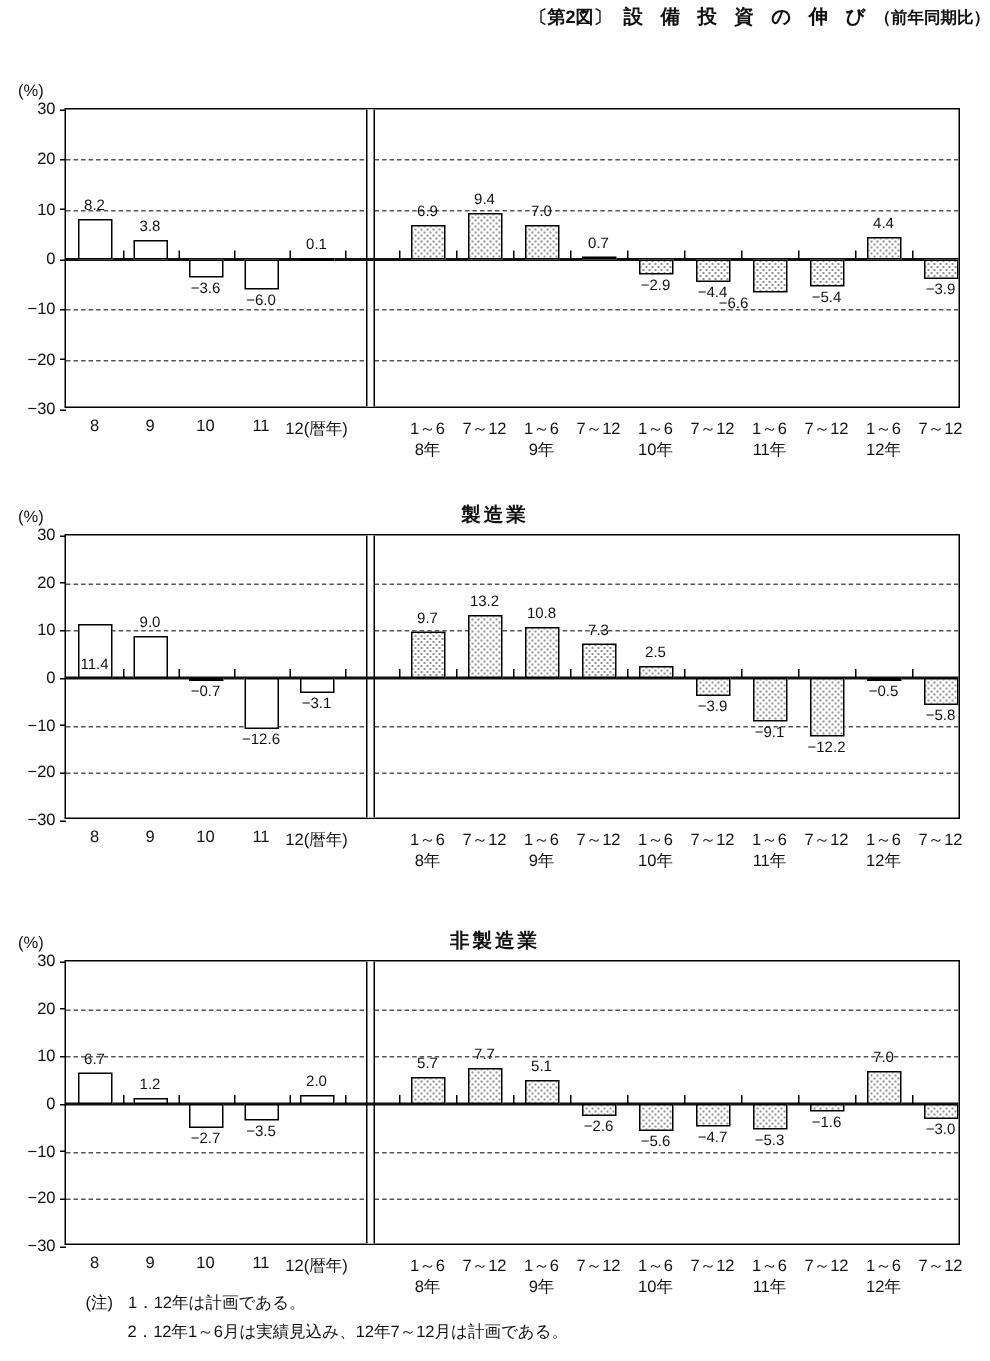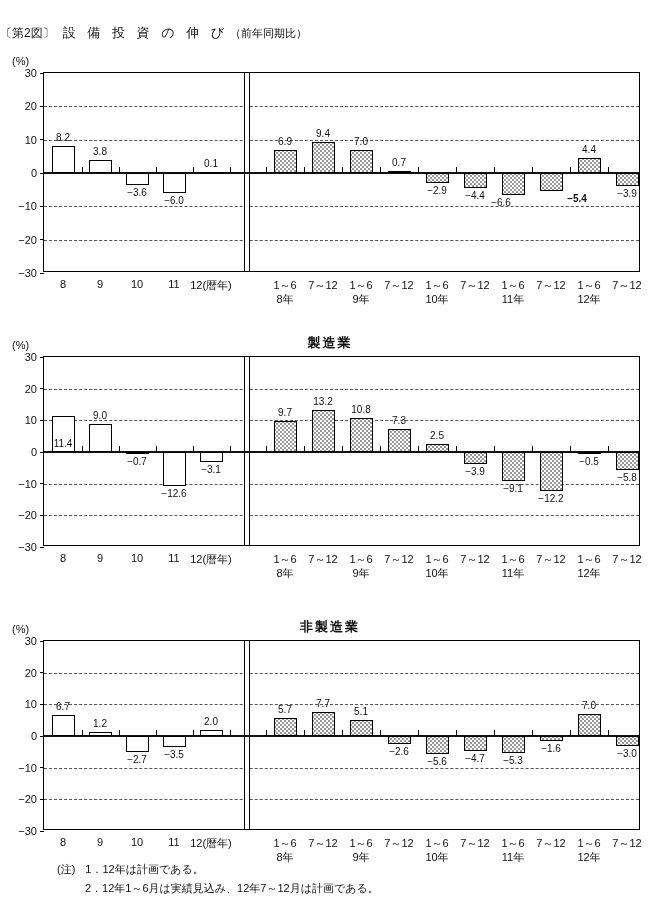--- a/index.html
+++ b/index.html
@@ -1,19 +1,19 @@
 <!DOCTYPE html>
 <html><head>
 <meta charset="utf-8">
 <style>
   html,body{margin:0;padding:0;background:#fff;}
   .page{position:relative;width:660px;height:907px;background:#fff;color:#111;
         font-family:"Liberation Sans","DejaVu Sans",sans-serif;overflow:hidden;}
-  .fig-title{position:absolute;top:24px;left:0;width:100%;text-align:left;
-             font-size:12px;font-weight:normal;white-space:nowrap;}
+  .fig-title{position:absolute;top:2px;left:0;width:100%;text-align:right;
+             font-size:12px;font-weight:bold;white-space:nowrap;}
   .fig-title .prefix{margin-right:8px;}
   .fig-title .main{letter-spacing:4px;font-size:13px;}
   .fig-title .suffix{font-size:11px;margin-left:2px;}
   .chart{position:absolute;left:0;width:660px;}
   .chart[data-index="0"]{top:50px;height:282px;}
   .chart[data-index="1"]{top:334px;height:276px;}
   .chart[data-index="2"]{top:618px;height:276px;}
   .chart-title{position:absolute;top:0;left:0;width:100%;text-align:center;
                font-size:13px;font-weight:bold;letter-spacing:2px;}
   .plot{position:absolute;left:43px;top:22px;width:595px;border:1px solid #000;background:#fff;}
@@ -113,26 +113,26 @@
         <div class="bar hatched" style="left: 381.5px; top: 100px; width: 23px; height: 9.66667px;"></div>
         <div class="value-label" style="left: 368px; top: 111.667px;">−2.9</div>
         <div class="ztick" style="left: 374px; top: 94px;"></div>
         <div class="xlabel" style="left: 363px; top: 205px;">1～6</div>
         <div class="xlabel" style="left: 363px; top: 219px;">10年</div>
         <div class="bar hatched" style="left: 419.5px; top: 100px; width: 23px; height: 14.6667px;"></div>
         <div class="value-label" style="left: 406px; top: 116.667px;">−4.4</div>
         <div class="ztick" style="left: 412px; top: 94px;"></div>
         <div class="xlabel" style="left: 401px; top: 205px;">7～12</div>
         <div class="bar hatched" style="left: 457.5px; top: 100px; width: 23px; height: 22px;"></div>
-        <div class="value-label" style="left: 432px; top: 124px;">−6.6</div>
+        <div class="value-label" style="left: 420px; top: 124px;">−6.6</div>
         <div class="ztick" style="left: 450px; top: 94px;"></div>
         <div class="xlabel" style="left: 439px; top: 205px;">1～6</div>
         <div class="xlabel" style="left: 439px; top: 219px;">11年</div>
         <div class="bar hatched" style="left: 495.5px; top: 100px; width: 23px; height: 18px;"></div>
-        <div class="value-label" style="left: 508px; top: 120px; font-weight: bold;">−5.4</div>
+        <div class="value-label" style="left: 482px; top: 120px;">−5.4</div>
         <div class="ztick" style="left: 488px; top: 94px;"></div>
         <div class="xlabel" style="left: 477px; top: 205px;">7～12</div>
         <div class="bar hatched" style="left: 533.5px; top: 85.3333px; width: 23px; height: 14.6667px;"></div>
         <div class="value-label" style="left: 520px; top: 71.3333px;">4.4</div>
         <div class="ztick" style="left: 526px; top: 94px;"></div>
         <div class="xlabel" style="left: 515px; top: 205px;">1～6</div>
         <div class="xlabel" style="left: 515px; top: 219px;">12年</div>
         <div class="bar hatched" style="left: 571.5px; top: 100px; width: 23px; height: 13px;"></div>
         <div class="value-label" style="left: 558px; top: 115px;">−3.9</div>
         <div class="ztick" style="left: 564px; top: 94px;"></div>

